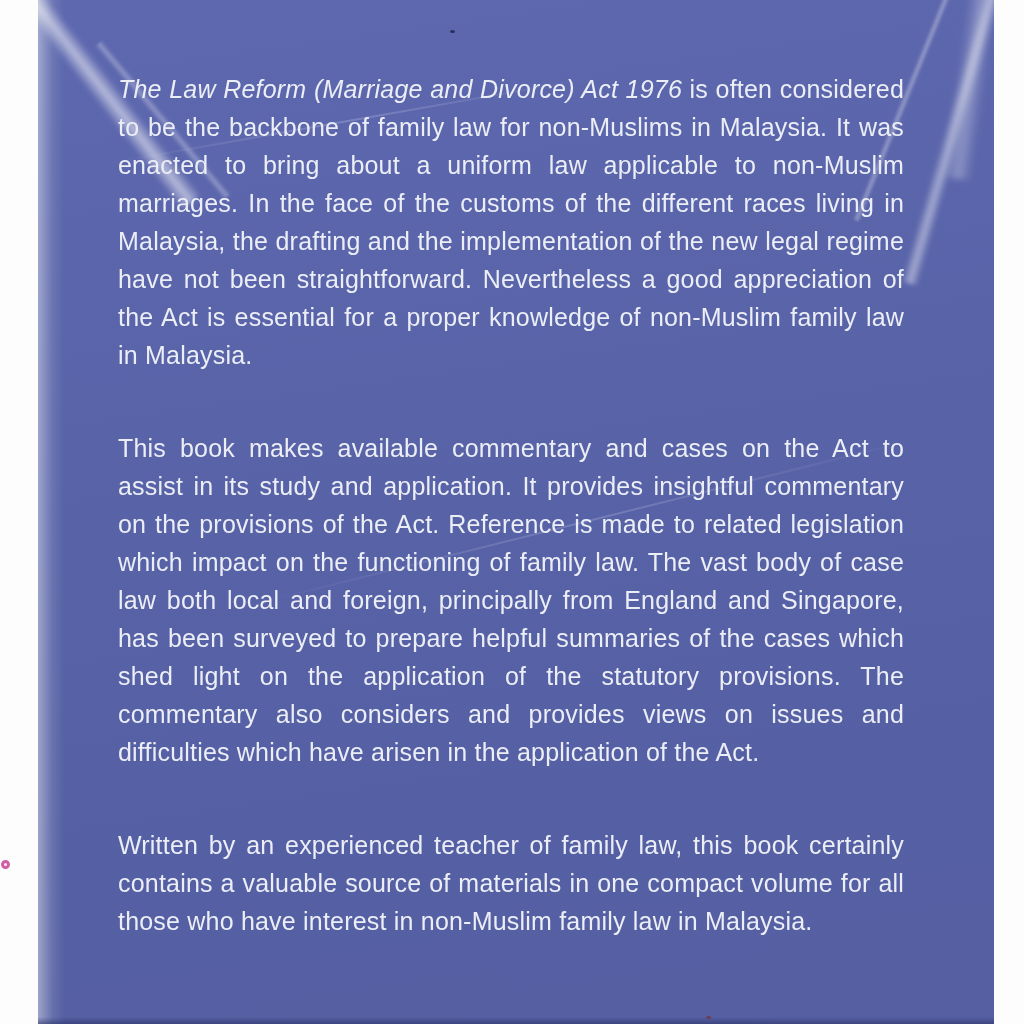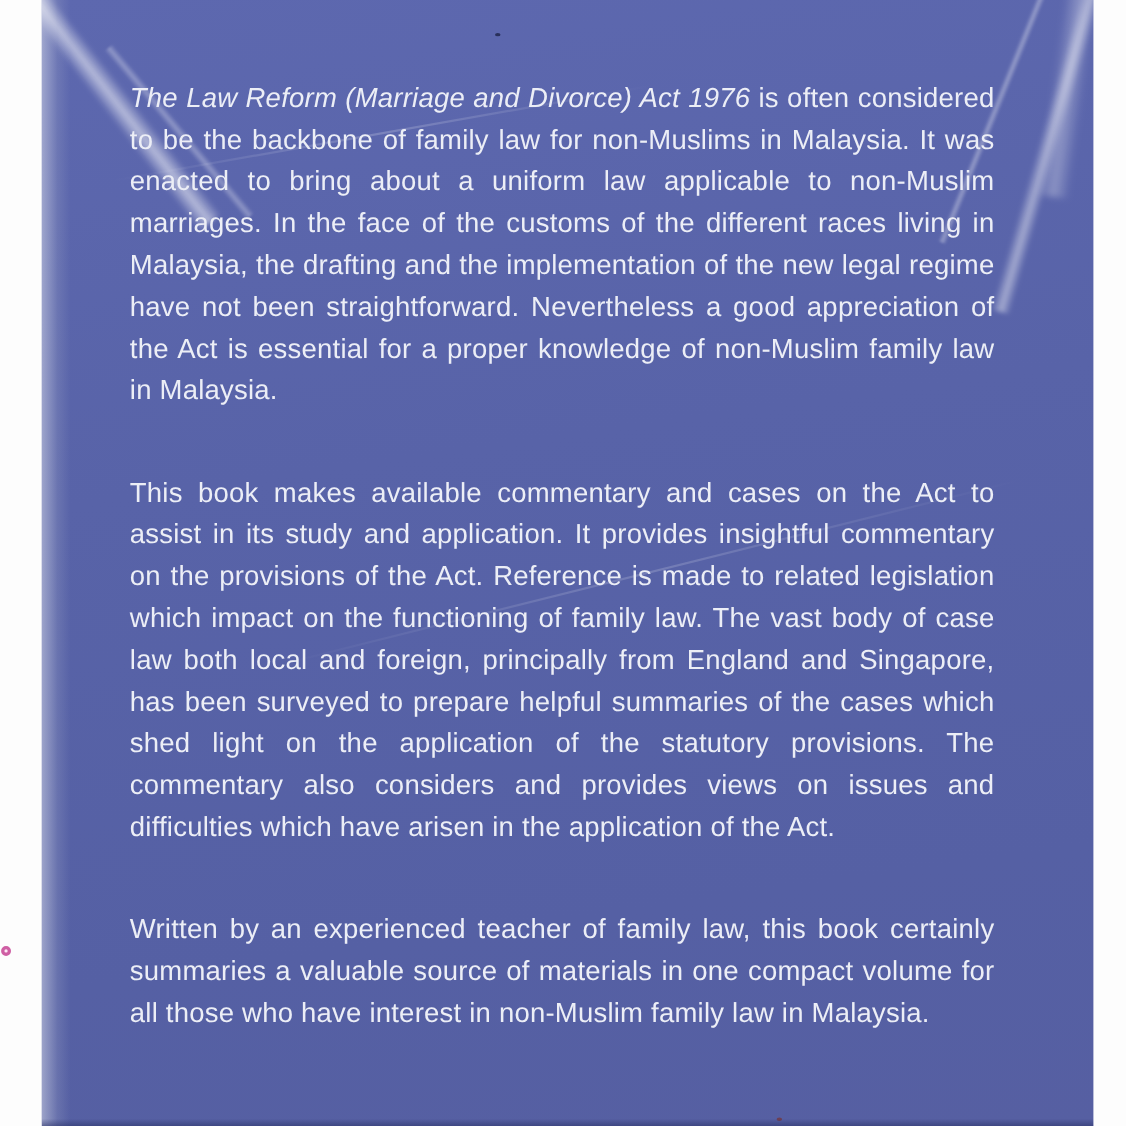--- a/index.html
+++ b/index.html
@@ -137,20 +137,20 @@
     <div class="glare glare-5"></div>
     <div class="glare glare-6"></div>
     <div class="glare glare-7"></div>
 
     <div class="speck speck-1"></div>
     <div class="speck speck-2"></div>
 
     <div class="blurb">
       <p><span class="italic-title">The Law Reform (Marriage and Divorce) Act 1976</span><span> is often considered to be the backbone of family law for non-Muslims in Malaysia. It was enacted to bring about a uniform law applicable to non-Muslim marriages. In the face of the customs of the different races living in Malaysia, the drafting and the implementation of the new legal regime have not been straightforward. Nevertheless a good appreciation of the Act is essential for a proper knowledge of non-Muslim family law in Malaysia.</span></p>
       <p>This book makes available commentary and cases on the Act to assist in its study and application. It provides insightful commentary on the provisions of the Act. Reference is made to related legislation which impact on the functioning of family law. The vast body of case law both local and foreign, principally from England and Singapore, has been surveyed to prepare helpful summaries of the cases which shed light on the application of the statutory provisions. The commentary also considers and provides views on issues and difficulties which have arisen in the application of the Act.</p>
-      <p>Written by an experienced teacher of family law, this book certainly summaries a valuable source of materials in one compact volume for all those who have interest in non-Muslim family law in Malaysia.</p>
+      <p>Written by an experienced teacher of family law, this book certainly contains a valuable source of materials in one compact volume for all those who have interest in non-Muslim family law in Malaysia.</p>
     </div>
 
     <div class="bottom-edge"></div>
   </div>
 
   <div class="pink-dot"></div>
 </div>
 
 </body></html>

